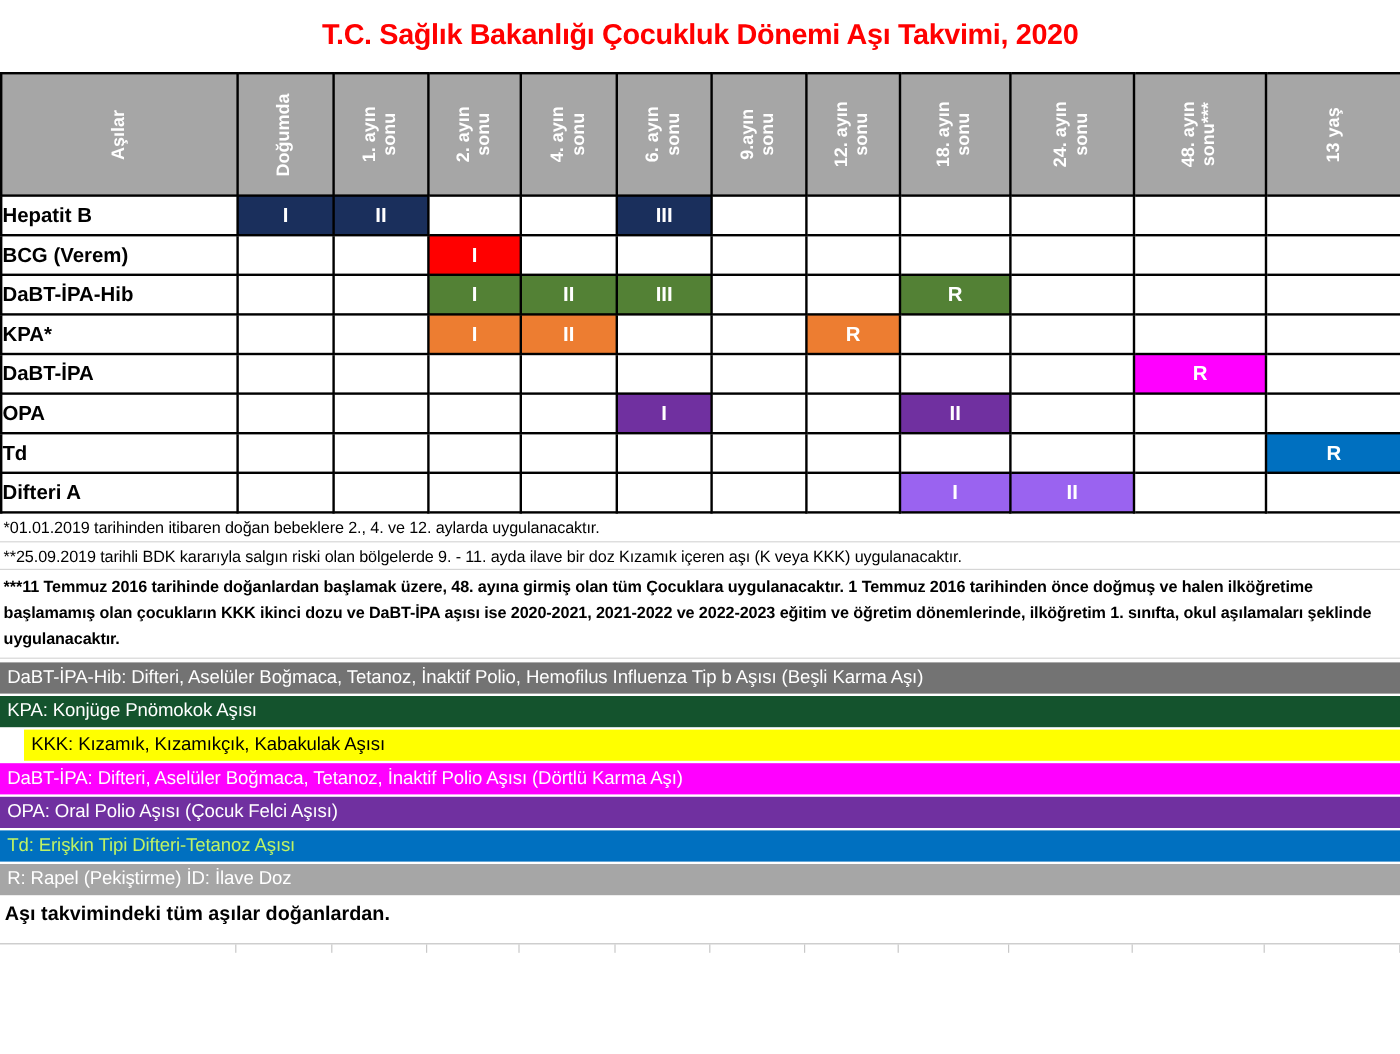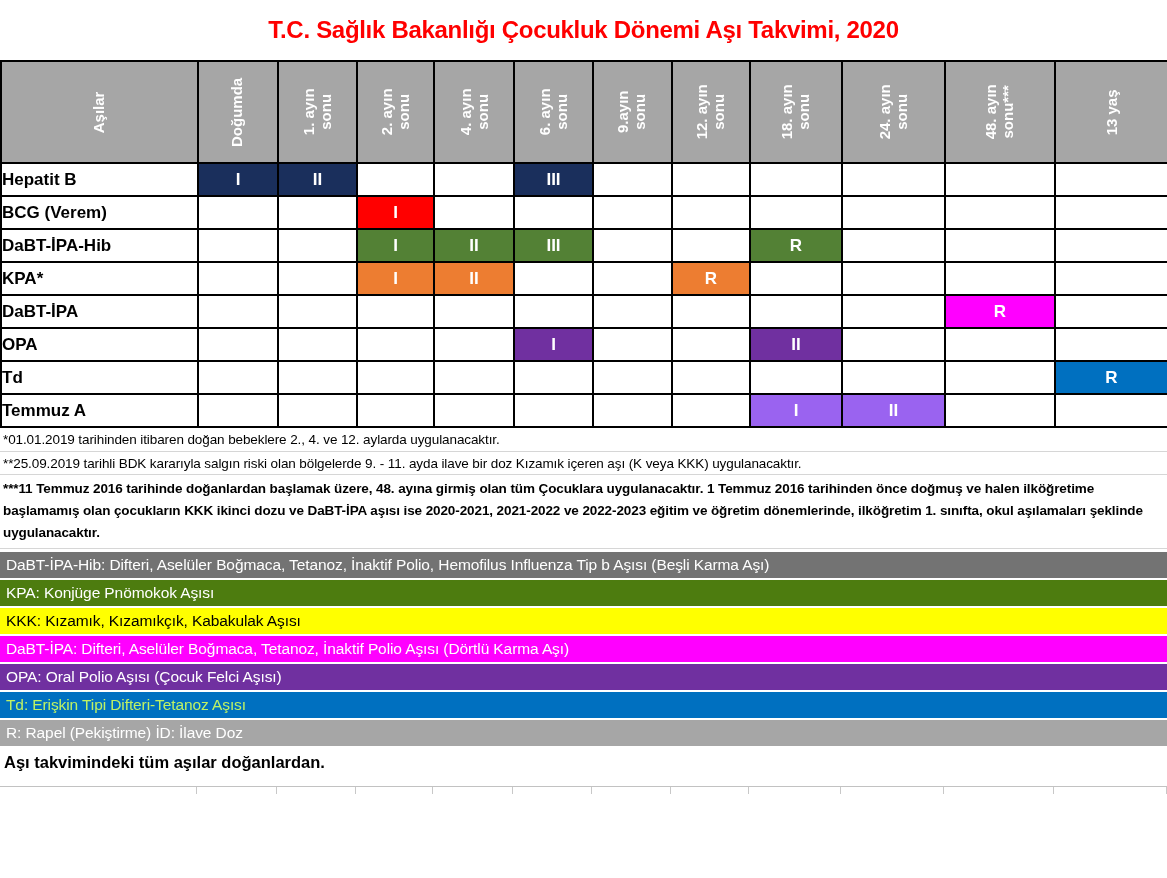--- a/index.html
+++ b/index.html
@@ -273,21 +273,21 @@
           <td class="dose-cell"></td>
           <td class="dose-cell"></td>
           <td class="dose-cell"></td>
           <td class="dose-cell"></td>
           <td class="dose-cell"></td>
           <td class="dose-cell"></td>
           <td class="dose-cell"></td>
           <td class="dose-cell" style="background: rgb(0, 112, 192); color: rgb(255, 255, 255);">R</td>
         </tr>
         <tr class="vax-row">
-          <td class="vax-label">Temmuz A</td>
+          <td class="vax-label">Difteri A</td>
           <td class="dose-cell"></td>
           <td class="dose-cell"></td>
           <td class="dose-cell"></td>
           <td class="dose-cell"></td>
           <td class="dose-cell"></td>
           <td class="dose-cell"></td>
           <td class="dose-cell"></td>
           <td class="dose-cell" style="background: rgb(154, 99, 240); color: rgb(255, 255, 255);">I</td>
           <td class="dose-cell" style="background: rgb(154, 99, 240); color: rgb(255, 255, 255);">II</td>
           <td class="dose-cell"></td>
@@ -295,22 +295,22 @@
         </tr>
       </tbody>
   </table>
   <div class="footnotes">
       <div class="footnote">*01.01.2019 tarihinden itibaren doğan bebeklere 2., 4. ve 12. aylarda uygulanacaktır.</div>
       <div class="footnote">**25.09.2019 tarihli BDK kararıyla salgın riski olan bölgelerde 9. - 11. ayda ilave bir doz Kızamık içeren aşı (K veya KKK) uygulanacaktır.</div>
       <div class="footnote multiline">***11 Temmuz 2016 tarihinde doğanlardan başlamak üzere, 48. ayına girmiş olan tüm Çocuklara uygulanacaktır. 1 Temmuz 2016 tarihinden önce doğmuş ve halen ilköğretime başlamamış olan çocukların KKK ikinci dozu ve DaBT-İPA aşısı ise 2020-2021, 2021-2022 ve 2022-2023 eğitim ve öğretim dönemlerinde, ilköğretim 1. sınıfta, okul aşılamaları şeklinde uygulanacaktır.</div>
     </div>
   <div class="legend">
       <div class="legend-row" style="background: #737373; color: rgb(255, 255, 255);">DaBT-İPA-Hib: Difteri, Aselüler Boğmaca, Tetanoz, İnaktif Polio, Hemofilus Influenza Tip b Aşısı (Beşli Karma Aşı)</div>
-      <div class="legend-row" style="background: #4d7c0f; color: rgb(255, 255, 255);">KPA: Konjüge Pnömokok Aşısı</div>
-      <div class="legend-row" style="background: rgb(255, 255, 0); color: rgb(0, 0, 0);">KKK: Kızamık, Kızamıkçık, Kabakulak Aşısı</div>
+      <div class="legend-row" style="background: #14532d; color: rgb(255, 255, 255);">KPA: Konjüge Pnömokok Aşısı</div>
+      <div class="legend-row" style="background: rgb(255, 255, 0); color: rgb(0, 0, 0); margin-left: 20px;">KKK: Kızamık, Kızamıkçık, Kabakulak Aşısı</div>
       <div class="legend-row" style="background: rgb(255, 0, 255); color: rgb(255, 255, 255);">DaBT-İPA: Difteri, Aselüler Boğmaca, Tetanoz, İnaktif Polio Aşısı (Dörtlü Karma Aşı)</div>
       <div class="legend-row" style="background: rgb(112, 48, 160); color: rgb(255, 255, 255);">OPA: Oral Polio Aşısı (Çocuk Felci Aşısı)</div>
       <div class="legend-row" style="background: rgb(0, 112, 192); color: #bef264;">Td: Erişkin Tipi Difteri-Tetanoz Aşısı</div>
       <div class="legend-row" style="background: rgb(166, 166, 166); color: rgb(255, 255, 255);">R: Rapel (Pekiştirme)   İD: İlave Doz</div>
     </div>
   <div class="free-row">Aşı takvimindeki tüm aşılar doğanlardan.</div>
   <div class="bottom-strip">
       <div class="strip-cell" style="width: 197px;"></div>
       <div class="strip-cell" style="width: 80px;"></div>
       <div class="strip-cell" style="width: 79px;"></div>

